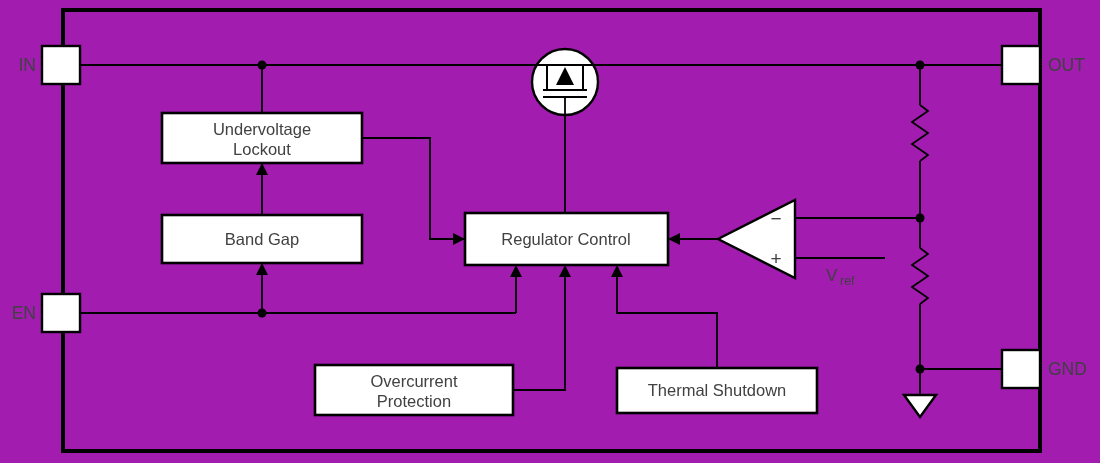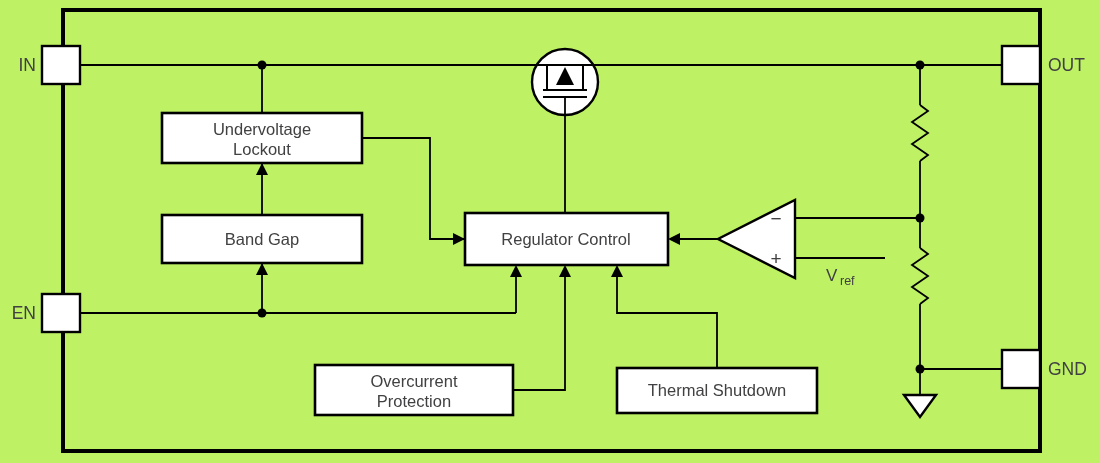--- a/index.html
+++ b/index.html
@@ -1,19 +1,19 @@
 <!DOCTYPE html>
 <html><head>
 <meta charset="utf-8">
 <style>
   html,body{
     margin:0;padding:0;background:#ffffff;
     width:1100px;height:463px;overflow:hidden;
   }
-  .stage{position:relative;width:1100px;height:463px;background:#bef264;}
+  .stage{position:relative;width:1100px;height:463px;background:#a21caf;}
   svg{display:block}
   text{font-family:"Liberation Sans", sans-serif; fill:#414042;}
   .boundary{fill:none;stroke:#000;stroke-width:4px;}
   .block{fill:#fff;stroke:#000;stroke-width:2.6px;}
   .pin-box{fill:#fff;stroke:#000;stroke-width:2.4px;}
   .wire{stroke:#000;stroke-width:1.8px;fill:none;stroke-linecap:butt;}
   .sym{fill:#fff;stroke:#000;stroke-width:2.4px;}
   .fet{stroke:#000;stroke-width:2px;fill:none;}
   .dot{fill:#000;stroke:none;}
   .arrow{fill:#000;stroke:none;}

